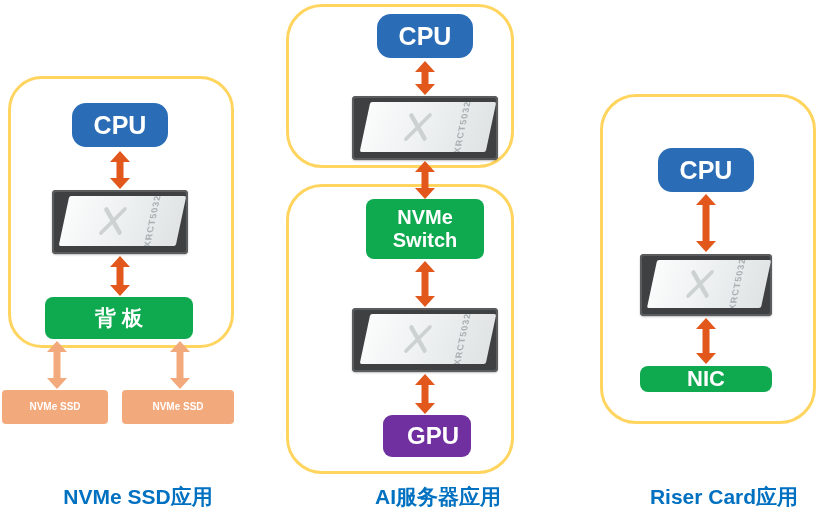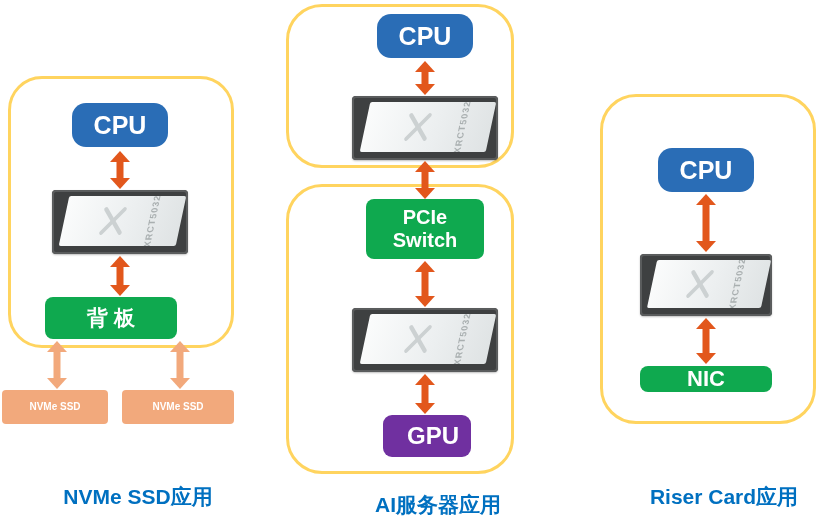--- a/index.html
+++ b/index.html
@@ -101,21 +101,21 @@
       <div class="chip-inner">
         <span class="chip-logo"></span>
         <span class="chip-label">XRCT5032</span>
       </div>
     </div>
 
     <span class="arrow" style="left:120px; top:256px; height:40px;">
         <i></i>
       </span>
 
-    <div class="node greenbox" style="left:45px; top:297px; width:132px; height:42px; font-size:21px;">背 板</div>
+    <div class="node greenbox" style="left:45px; top:297px; width:148px; height:42px; font-size:21px;">背 板</div>
 
     <span class="arrow salmon" style="left:57px; top:341px; height:48px;">
         <i></i>
       </span>
     <span class="arrow salmon" style="left:180px; top:341px; height:48px;">
         <i></i>
       </span>
 
     <div class="node ssd" style="left:2px; top:390px; width:106px; height:34px;">NVMe SSD</div>
     <div class="node ssd" style="left:122px; top:390px; width:112px; height:34px;">NVMe SSD</div>
@@ -137,40 +137,40 @@
       <div class="chip-inner">
         <span class="chip-logo"></span>
         <span class="chip-label">XRCT5032</span>
       </div>
     </div>
 
     <span class="arrow" style="left:425px; top:161px; height:38px;">
         <i></i>
       </span>
 
-    <div class="node greenbox" style="left:366px; top:199px; width:118px; height:60px; font-size:20px; padding:0 14px;">PCIe Switch</div>
+    <div class="node greenbox" style="left:366px; top:199px; width:118px; height:60px; font-size:20px; padding:0 14px;">NVMe Switch</div>
 
     <span class="arrow" style="left:425px; top:261px; height:46px;">
         <i></i>
       </span>
 
     <div class="chip" style="left:352px; top:308px; width:146px; height:64px;">
       <div class="chip-inner">
         <span class="chip-logo"></span>
         <span class="chip-label">XRCT5032</span>
       </div>
     </div>
 
     <span class="arrow" style="left:425px; top:374px; height:40px;">
         <i></i>
       </span>
 
     <div class="node gpu" style="left:383px; top:415px; width:88px; height:42px;">GPU</div>
 
-    <div class="caption" style="left:300px; top:483px; width:240px;margin-top:8px;">AI服务器应用</div>
+    <div class="caption" style="left:300px; top:483px; width:240px;">AI服务器应用</div>
   </div>
 
   <div>
     <div class="group-border" style="left:600px; top:94px; width:216px; height:330px;"></div>
 
     <div class="node cpu" style="left:658px; top:148px; width:96px; height:44px;">CPU</div>
 
     <span class="arrow" style="left:706px; top:194px; height:58px;">
         <i></i>
       </span>

